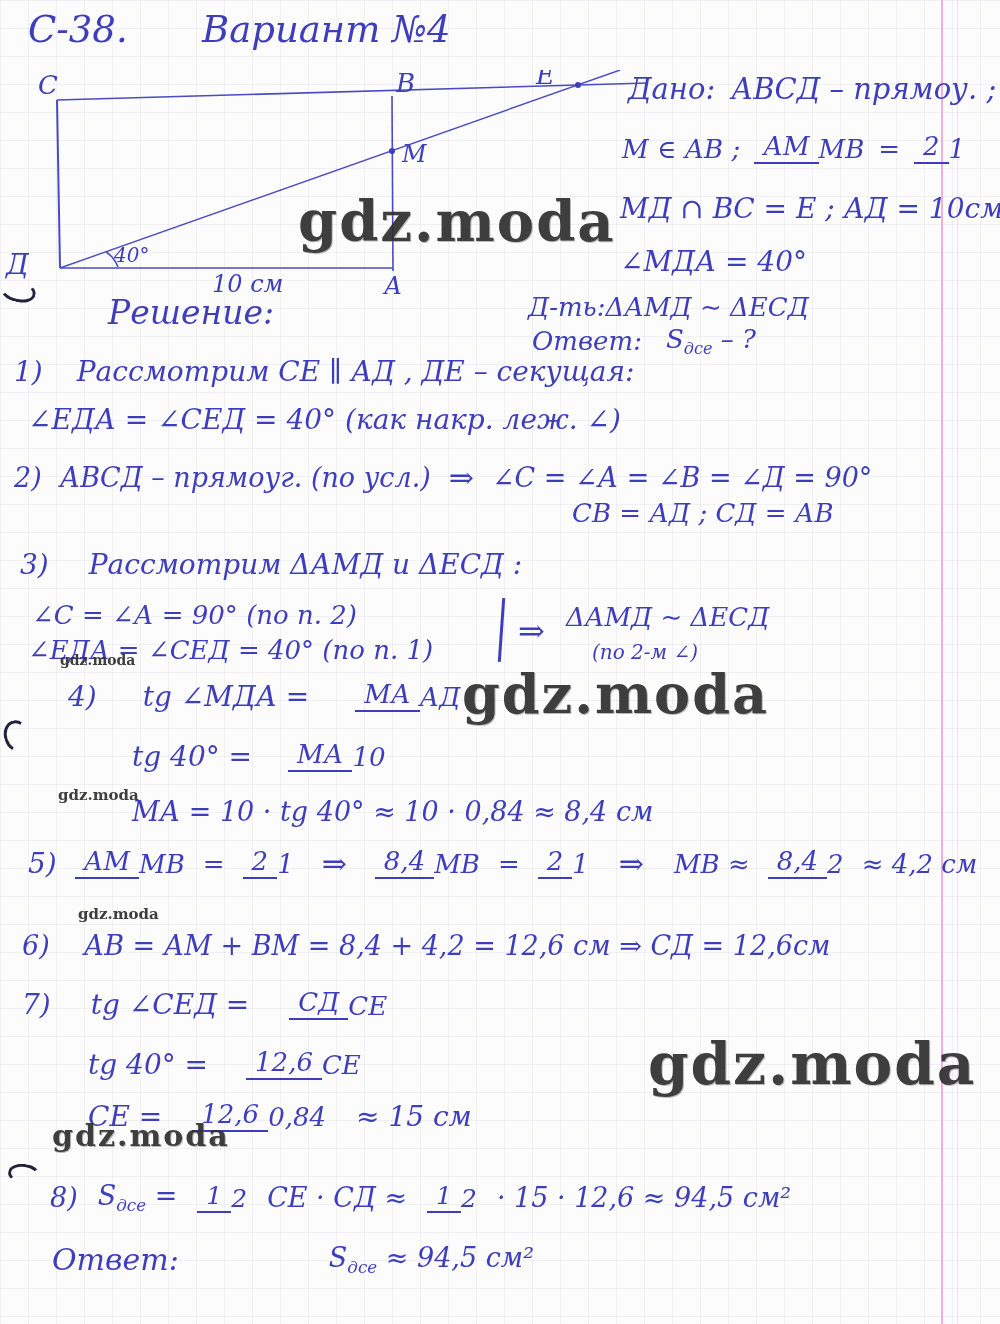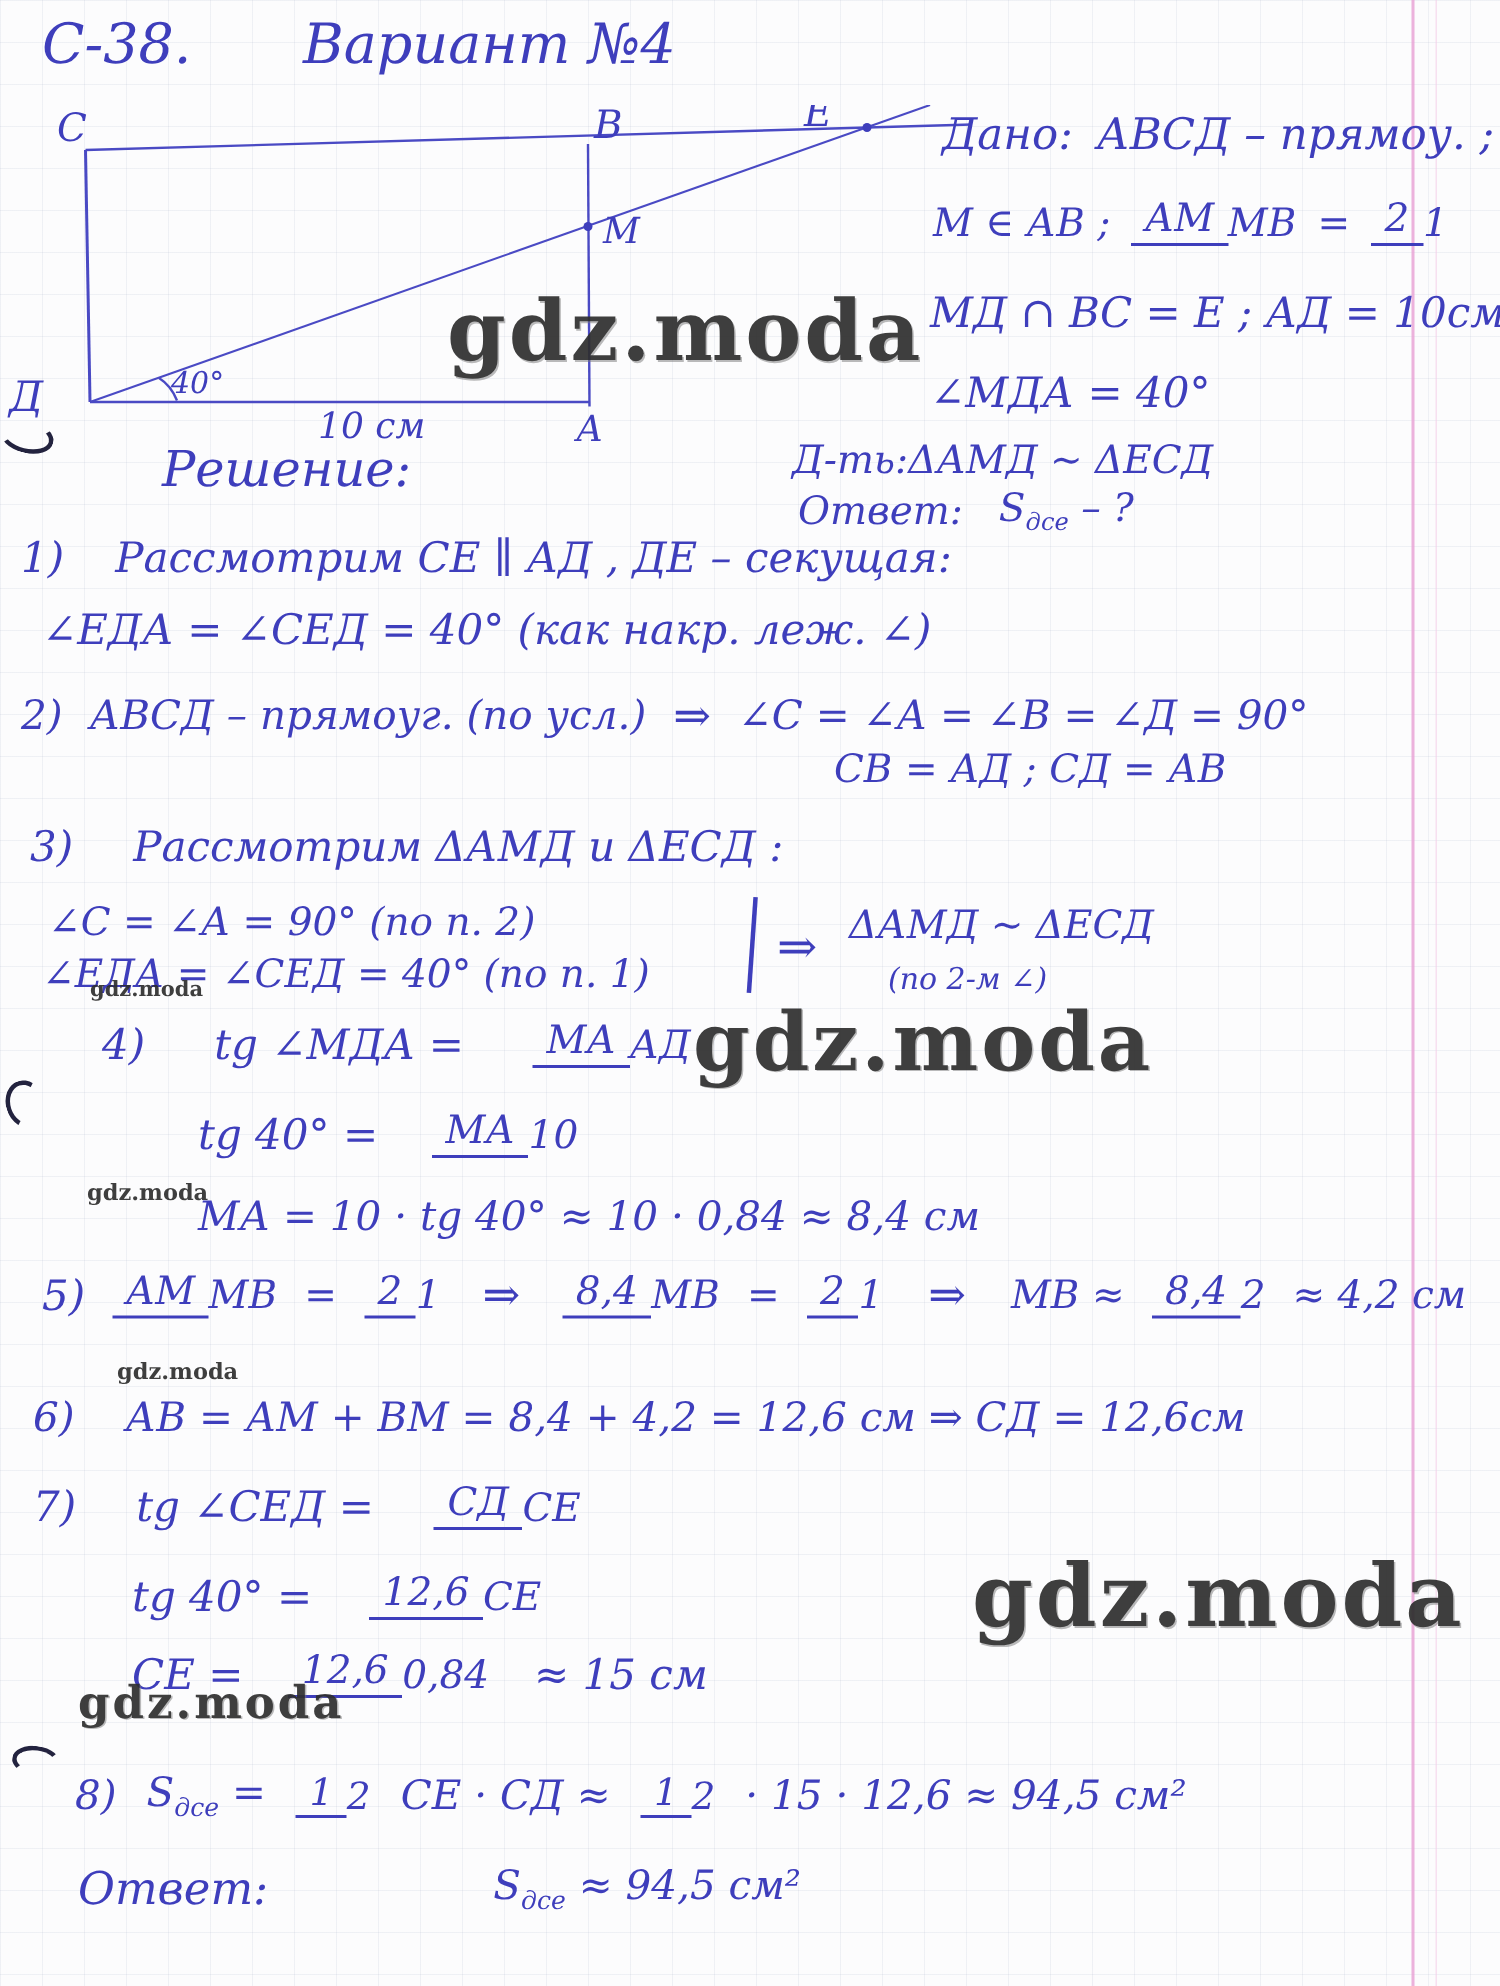--- a/index.html
+++ b/index.html
@@ -100,21 +100,21 @@
   <span>Рассмотрим  СЕ ∥ АД ,  ДЕ – секущая:</span>
 </div>
 <div class="abs hw" style="left:28px;top:403px;font-size:28px;">∠ЕДА = ∠СЕД = 40°  (как накр. леж. ∠)</div>
 
 <div class="abs row hw" style="left:14px;top:460px;font-size:27px;gap:18px;">
   <span>2)</span>
   <span>АВСД – прямоуг. (по усл.)</span>
   <span style="font-size:30px;">⇒</span>
   <span>∠С = ∠А = ∠В = ∠Д = 90°</span>
 </div>
-<div class="abs hw" style="left:556px;top:498px;font-size:26px;">СВ = АД ;  СД = АВ</div>
+<div class="abs hw" style="left:572px;top:498px;font-size:26px;">СВ = АД ;  СД = АВ</div>
 
 <div class="abs row hw" style="left:20px;top:548px;font-size:28px;gap:40px;">
   <span>3)</span>
   <span>Рассмотрим  ΔАМД  и  ΔЕСД :</span>
 </div>
 <div class="abs hw" style="left:32px;top:600px;font-size:26px;">∠С = ∠А = 90° (по п. 2)</div>
 <div class="abs hw" style="left:28px;top:635px;font-size:26px;">∠ЕДА = ∠СЕД = 40° (по п. 1)</div>
 <div class="abs divider-bar" style="left:500px;top:598px;height:64px;transform:rotate(4deg);"></div>
 <div class="abs hw" style="left:518px;top:612px;font-size:32px;">⇒</div>
 <div class="abs hw" style="left:566px;top:602px;font-size:26px;">ΔАМД ∼ ΔЕСД</div>

